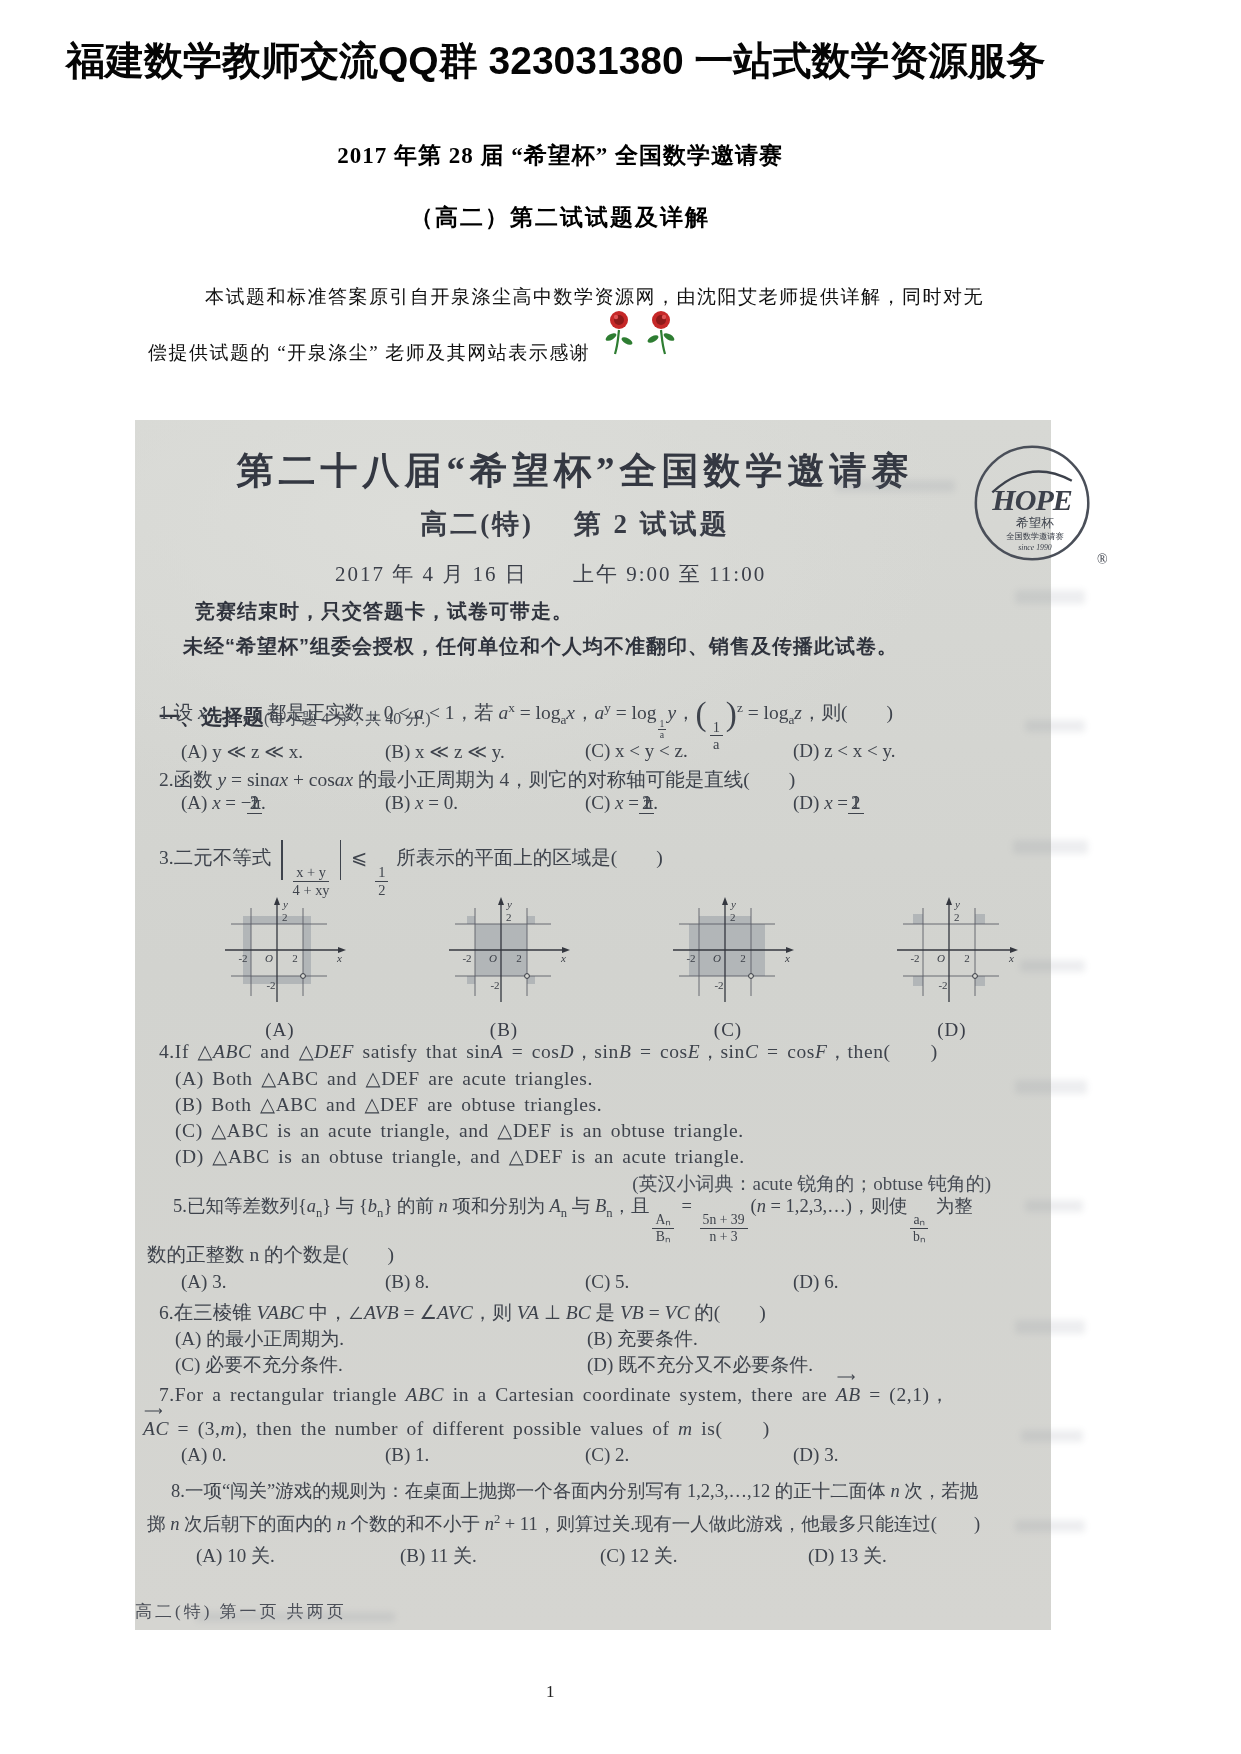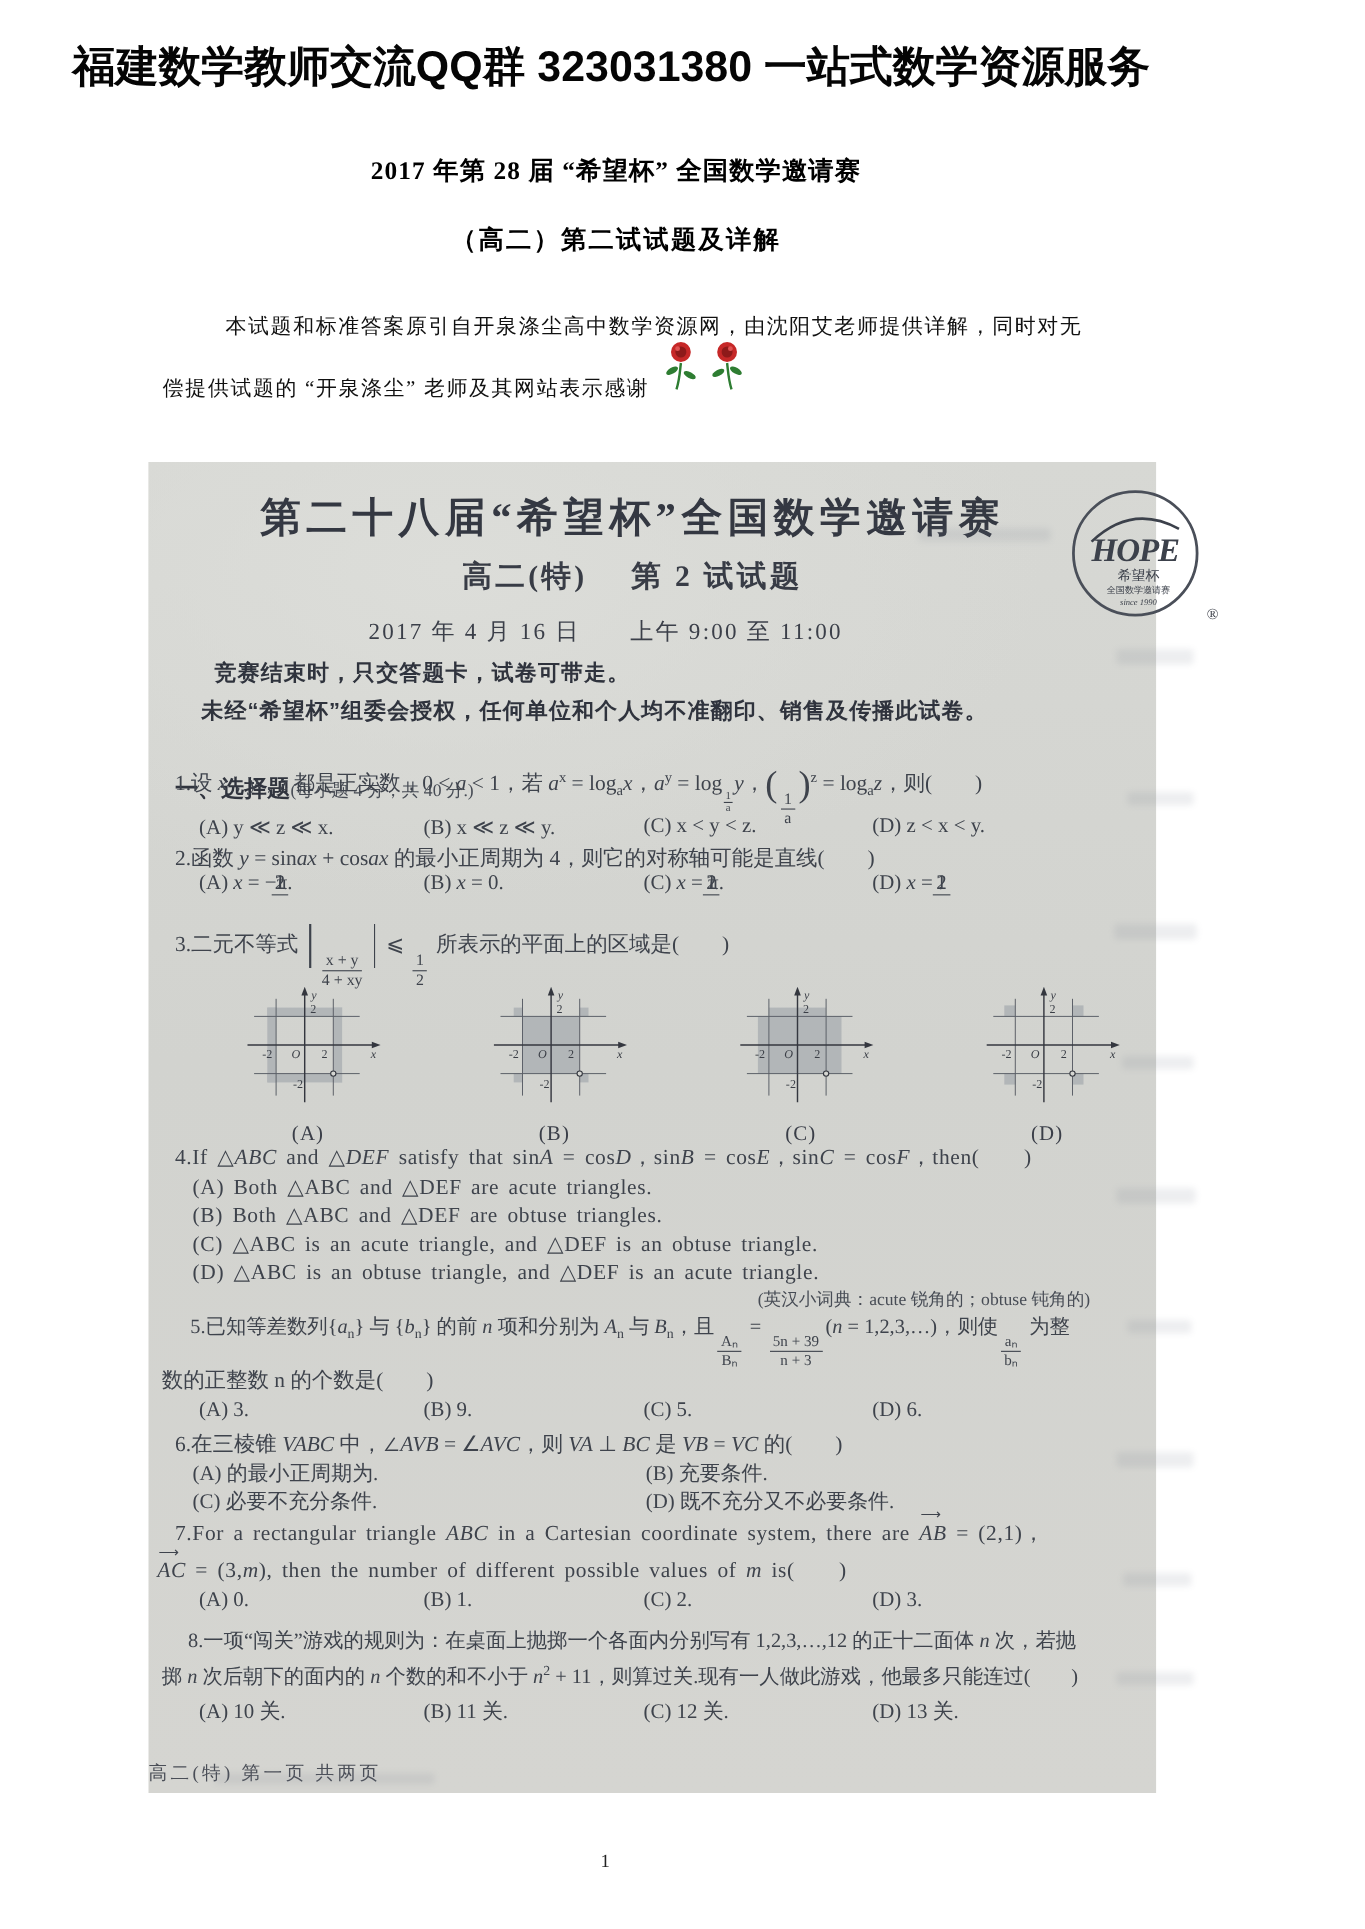--- a/index.html
+++ b/index.html
@@ -53,21 +53,21 @@
   .bp{font-size:1.7em;vertical-align:-0.18em;font-weight:400;}
   .vec{position:relative;display:inline-block;font-style:italic;margin-top:6px;}
   .vecarrow{position:absolute;top:-15px;left:1px;font-size:13px;font-style:normal;letter-spacing:-1px;}
   
   .logo{left:836px;top:22px;width:126px;height:126px;}
   .reg{left:962px;top:132px;font-size:14px;color:#3a3e48;}
   
   .figrow{left:70px;top:474px;width:822px;display:flex;justify-content:space-between;}
   .figcell{width:150px;text-align:center;}
   .figlabel{font-size:19px;color:#3a3e48;margin-top:2px;letter-spacing:1px;}
-  .dict{left:300px;top:751px;width:556px;text-align:right;font-size:16px;color:#474c55;}
+  .dict{left:300px;top:751px;width:556px;text-align:right;font-size:19px;color:#474c55;}
   .scan-footer{left:0px;top:1160px;width:860px;text-align:left;font-size:17px;
                letter-spacing:3px;color:#4a4e57;margin-top:20px;}
   .bleed{position:absolute;background:#6f7686;opacity:.12;filter:blur(3px);border-radius:3px;}
   .smallfit{font-size:18.5px;}
 </style>
 </head>
 <body>
 
 <div class="page">
 
@@ -275,21 +275,21 @@
         </span> = <span class="frac">
           <span class="num">5n + 39</span>
           <span class="den">n + 3</span>
         </span>(<i>n</i> = 1,2,3,…)，则使<span class="frac">
           <span class="num">aₙ</span>
           <span class="den">bₙ</span>
         </span> 为整</div>
     <div class="abs qline" style="top:821px;left:12px;">数的正整数 n 的个数是(　　)</div>
     <div class="abs optrow" style="top:851px;">
       <span class="o1">(A) 3.</span>
-      <span class="o2">(B) 9.</span>
+      <span class="o2">(B) 8.</span>
       <span class="o3">(C) 5.</span>
       <span class="o4">(D) 6.</span>
     </div>
 
     <div class="abs qline" style="top:879px;">6.在三棱锥 <i>VABC</i> 中，∠<i>AVB</i> = ∠<i>AVC</i>，则 <i>VA</i> ⊥ <i>BC</i> 是 <i>VB</i> = <i>VC</i> 的(　　)</div>
     <div class="abs optrow" style="top:906px;">
       <span style="left:40px;">(A) 的最小正周期为.</span>
       <span style="left:452px;">(B) 充要条件.</span>
     </div>
     <div class="abs optrow" style="top:932px;">
@@ -301,21 +301,21 @@
     <div class="abs qline eng" style="top:992px;left:8px;"><span class="vec"><span class="vecarrow">⟶</span>AC</span> = (3,<i>m</i>), then the number of different possible values of <i>m</i> is(　　)</div>
     <div class="abs optrow" style="top:1024px;">
       <span class="o1">(A) 0.</span>
       <span class="o2">(B) 1.</span>
       <span class="o3">(C) 2.</span>
       <span class="o4">(D) 3.</span>
     </div>
 
     <div class="abs qline smallfit" style="top:1058px;left:36px;">8.一项“闯关”游戏的规则为：在桌面上抛掷一个各面内分别写有 1,2,3,…,12 的正十二面体 <i>n</i> 次，若抛</div>
     <div class="abs qline smallfit" style="top:1091px;left:12px;">掷 <i>n</i> 次后朝下的面内的 <i>n</i> 个数的和不小于 <i>n</i><sup>2</sup> + 11，则算过关.现有一人做此游戏，他最多只能连过(　　)</div>
-    <div class="abs optrow" style="top:1123px;">
+    <div class="abs optrow" style="top:1123px;margin-left:15px;">
       <span class="o1">(A) 10 关.</span>
       <span class="o2">(B) 11 关.</span>
       <span class="o3">(C) 12 关.</span>
       <span class="o4">(D) 13 关.</span>
     </div>
 
     <div class="abs scan-footer">高二(特)  第一页  共两页</div>
 
     <div class="bleed" style="left:880px;top:170px;width:70px;height:14px;"></div>
     <div class="bleed" style="left:890px;top:300px;width:60px;height:12px;"></div>

